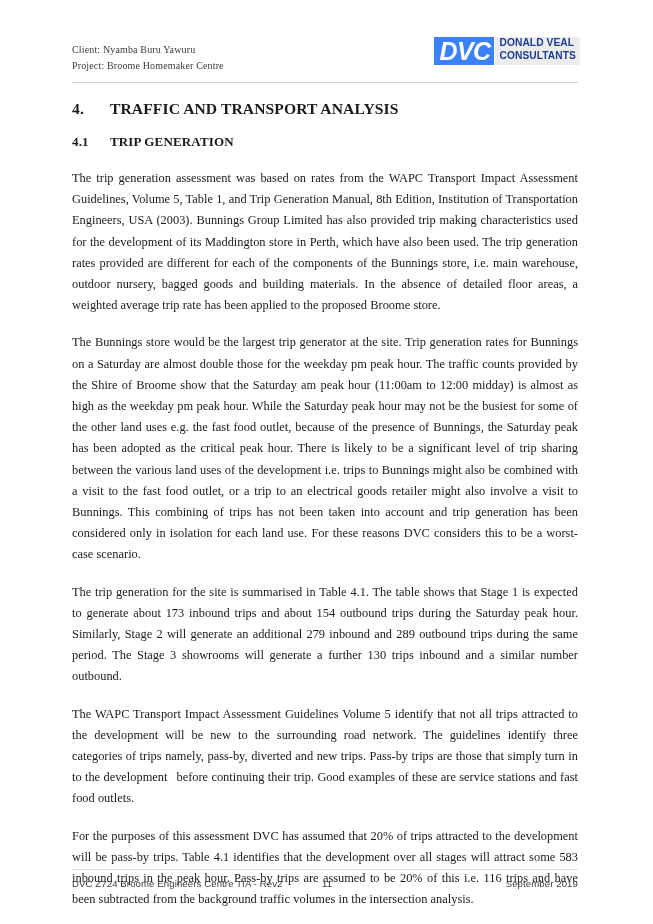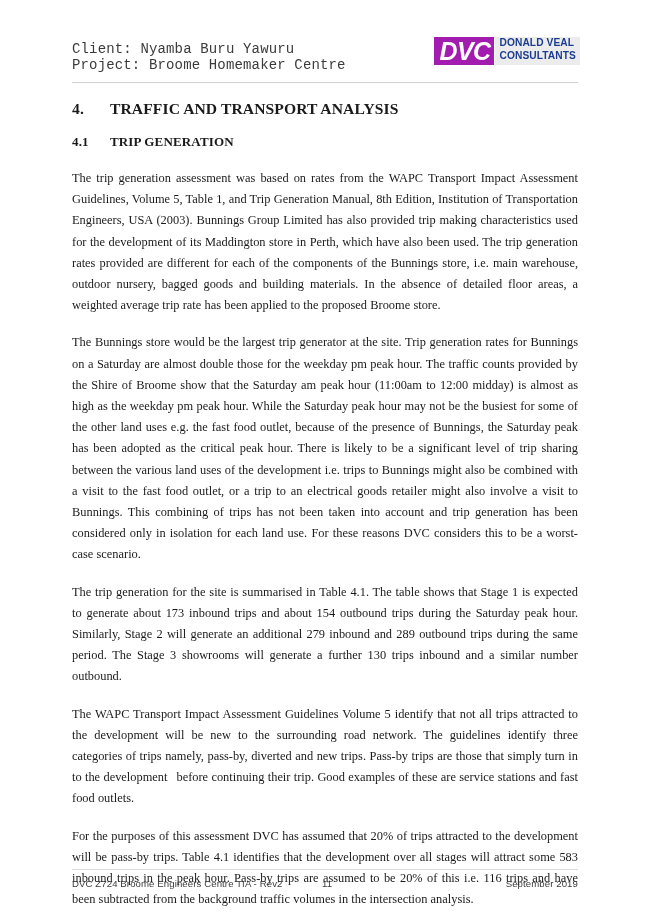--- a/index.html
+++ b/index.html
@@ -29,40 +29,40 @@
     position: absolute;
     left: 72px;
     top: 42px;
     width: 506px;
     height: 42px;
   }
   .header-meta {
     position: absolute;
     left: 0;
     top: 0;
-    font-family: Liberation Mono, monospace;
-    font-size: 14px;
+    font-family: Liberation Serif, serif;
+    font-size: 10px;
     line-height: 15.5px;
     color: #3b3b3b;
     letter-spacing: 0.15px;
   }
   .header-meta div {
     white-space: nowrap;
   }
 
   .logo {
     position: absolute;
     right: -2px;
     top: -5px;
     display: flex;
     align-items: stretch;
     height: 28px;
   }
   .logo-mark {
-    background: #a21caf;
+    background: #3b82f6;
     color: #ffffff;
     font-family: "Liberation Sans", "DejaVu Sans", sans-serif;
     font-weight: bold;
     font-size: 25px;
     line-height: 28px;
     letter-spacing: -0.6px;
     padding: 0 4px 0 5px;
     font-style: italic;
     display: flex;
     align-items: center;

